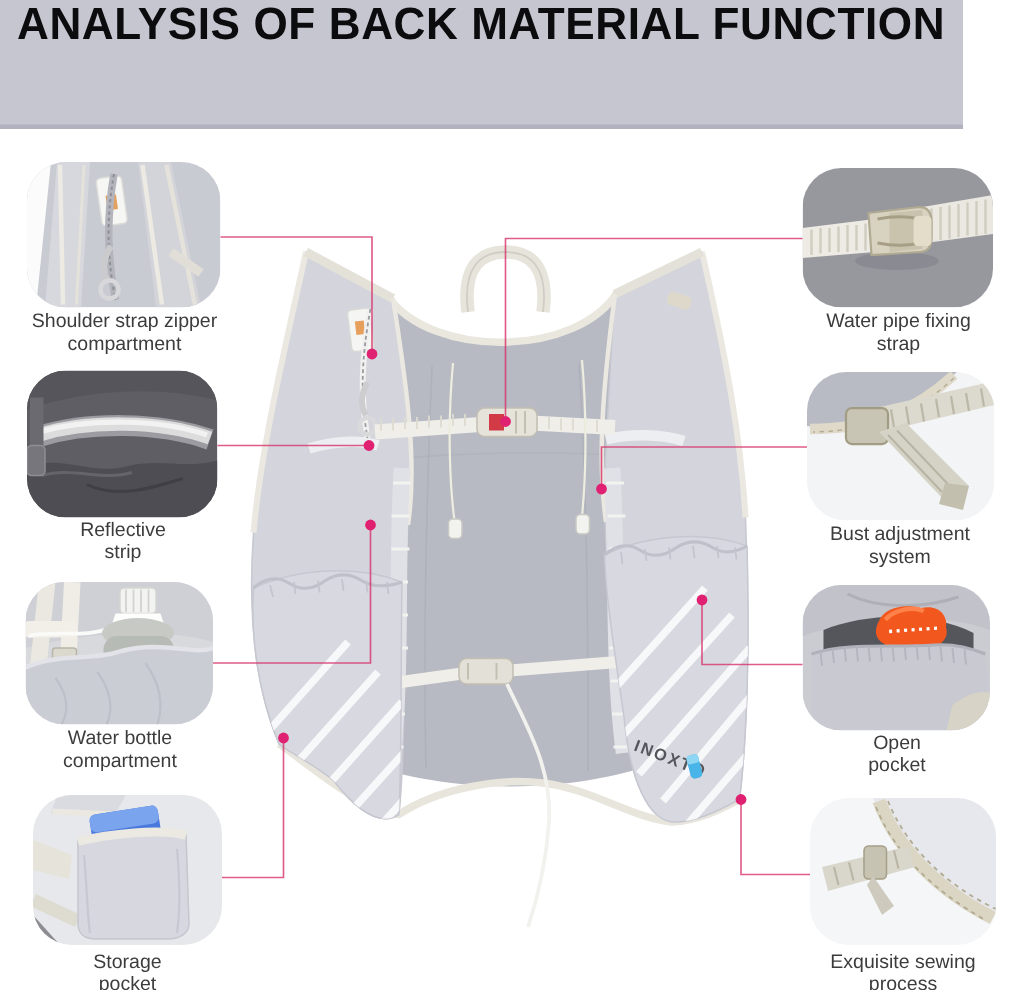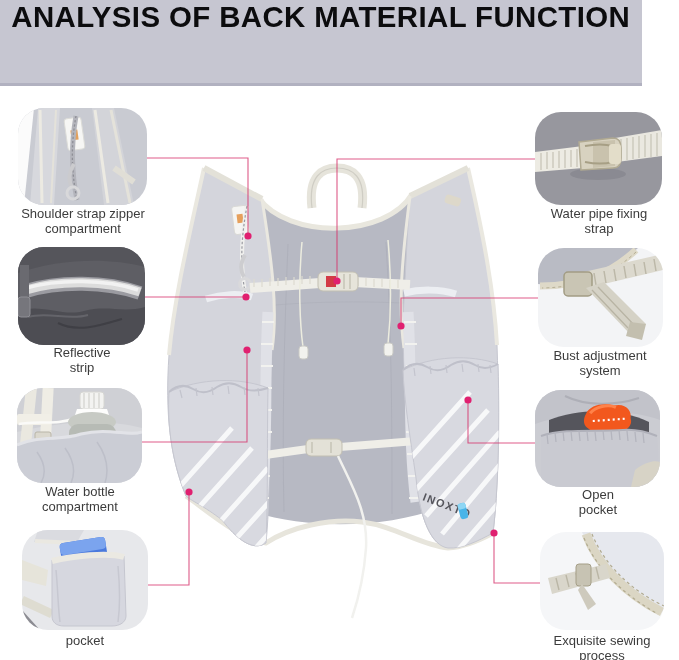--- a/index.html
+++ b/index.html
@@ -212,20 +212,21 @@
         <rect x="40" y="10" width="46" height="34" rx="4" fill="#4a79dd"></rect>
         <rect x="40" y="10" width="46" height="12" rx="4" fill="#7ba4ee"></rect>
         <rect x="40" y="36" width="46" height="8" fill="#e9effc"></rect>
       </g>
       <path d="M30,30 C34,26 92,20 102,26 L104,86 C104,92 98,96 90,96 L42,96 C34,96 30,92 30,86 Z" fill="#d6d7df" stroke="#c5c6cf"></path>
       <path d="M30,31 C50,26 86,22 102,27" stroke="#ebe9e2" stroke-width="6" fill="none"></path>
       <path d="M34,40 C36,60 36,78 38,92 M96,36 C98,58 98,78 96,92" stroke="#c7c8d1" stroke-width="1.5" fill="none"></path>
     </svg>
   </div>
   <div class="callout-label" style="left:0px;top:634px;">
+    <span>Storage</span>
     <span>pocket</span>
   </div>
 
   <div class="thumb" style="left:535px;top:112px;width:127px;height:93px;">
     <svg viewBox="0 0 127 93">
       <rect width="127" height="93" fill="#97979e"></rect>
       <path d="M0,40 L48,34 L48,56 L0,60 Z" fill="#edebe3"></path>
       <path d="M6,41 L6,58 M12,40 L12,57 M18,40 L18,56 M24,39 L24,56 M30,38 L30,56 M36,38 L36,55 M42,37 L42,55" stroke="#cfccc0" stroke-width="1.6"></path>
       <path d="M80,26 L127,18 L127,44 L82,50 Z" fill="#eae8e0"></path>
       <path d="M86,27 L86,49 M92,26 L92,48 M98,25 L98,47 M104,24 L104,46 M110,23 L110,45 M116,22 L116,45 M122,21 L122,44" stroke="#cfccc0" stroke-width="1.6"></path>

